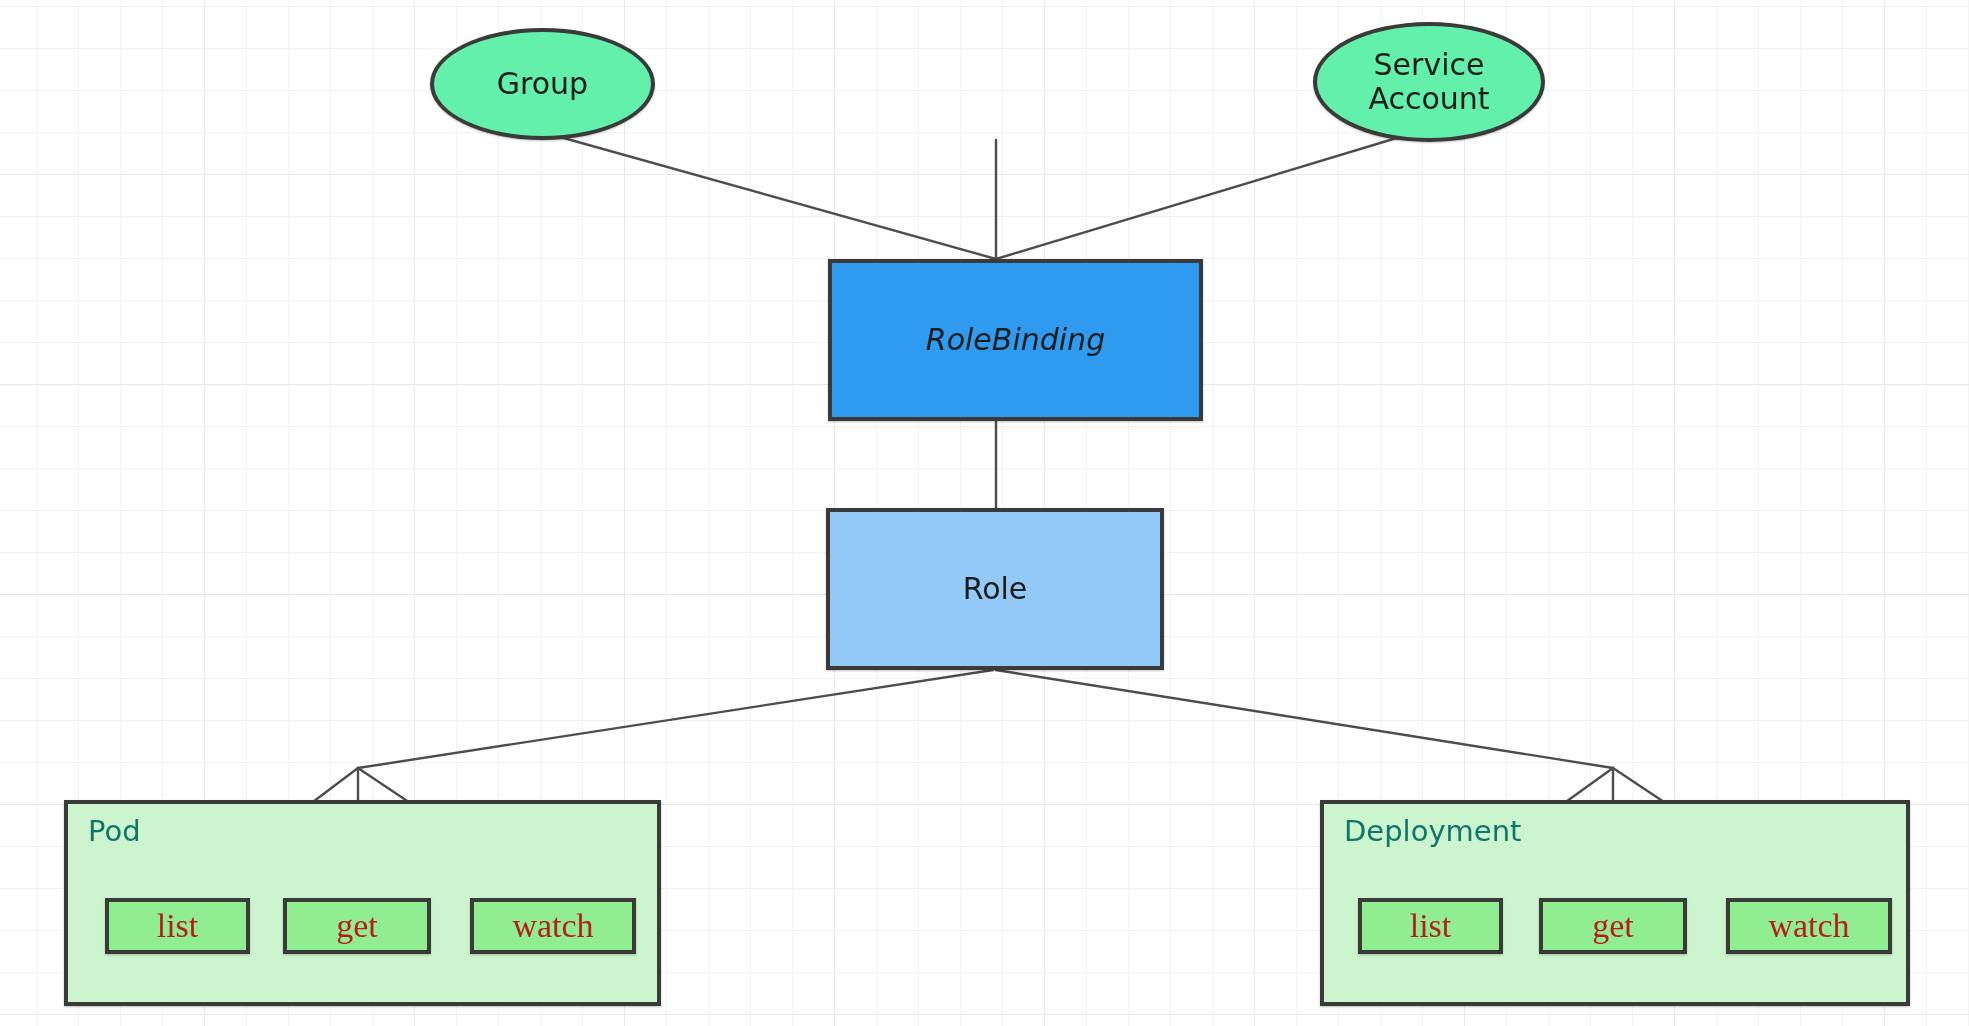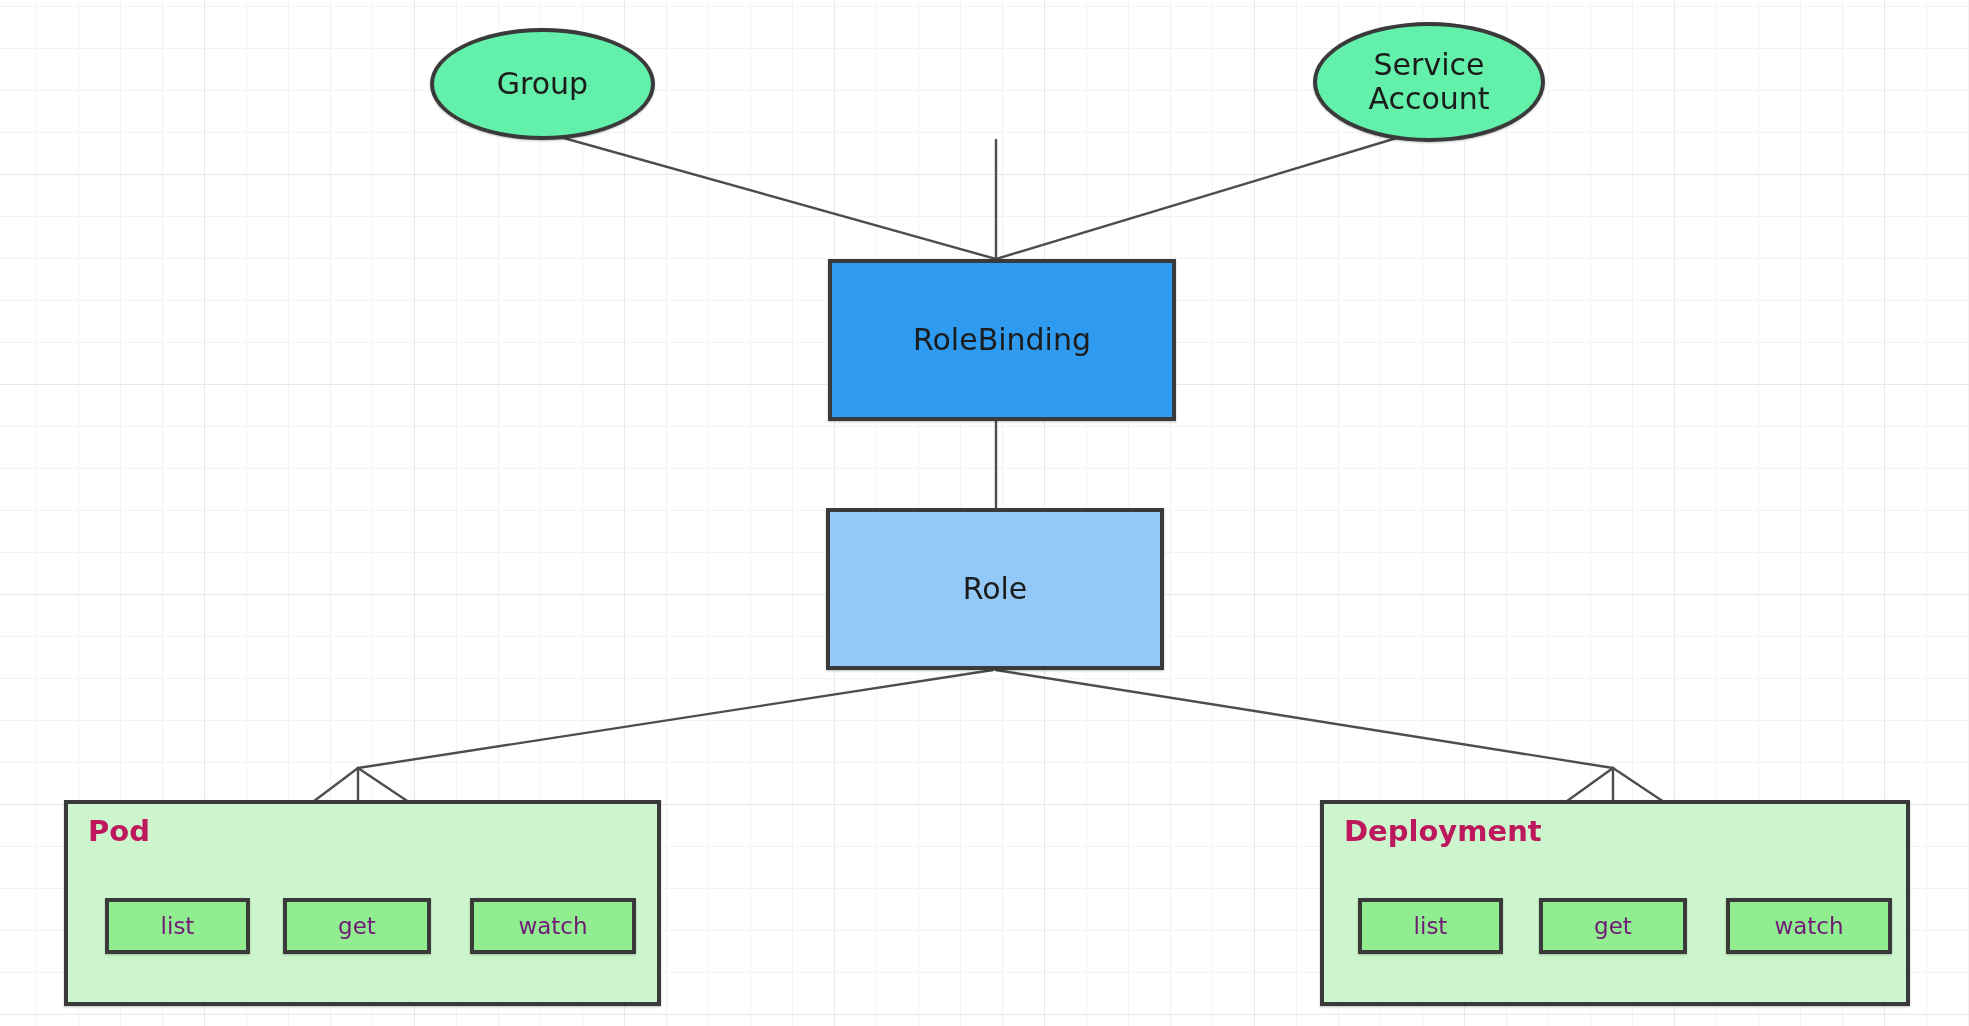--- a/index.html
+++ b/index.html
@@ -66,36 +66,37 @@
     box-sizing: border-box;
     border: 4px solid #3a3a3a;
     background: #CDF5CD;
     box-shadow: 0 1px 2px rgba(0,0,0,0.25);
   }
   .group-title {
     position: absolute;
     left: 20px;
     top: 10px;
     font-size: 29px;
-    font-weight: bold;
-    color: #be185d;
+    font-weight: normal;
+    color: #0f766e;
     white-space: nowrap;
     text-align: center;
   }
   .verb {
     position: absolute;
     box-sizing: border-box;
     border: 4px solid #3a3a3a;
     background: #90EE90;
     display: flex;
     align-items: center;
     justify-content: center;
-    font-size: 23px;
-    color: #701a75;
+    font-size: 34px;
+    color: #b91c1c;
     box-shadow: 0 1px 2px rgba(0,0,0,0.22);
+    font-family: Liberation Serif, serif;
   }
   .label-multiline { white-space: pre-line; }
 </style>
 </head>
 <body>
 
 <div id="canvas">
 
   <svg id="edges" viewBox="0 0 1969 1026" xmlns="http://www.w3.org/2000/svg">
     <g stroke="#4d4d4d" stroke-width="2.4" fill="none" stroke-linecap="round">
@@ -117,21 +118,21 @@
   <div class="node ellipse label-multiline" style="left:430px; top:28px; width:225px; height:112px;text-align:right;">
     <span>Group</span>
   </div>
 
 
   <div class="node ellipse label-multiline" style="left:1313px; top:22px; width:232px; height:120px;align-items:center;">
     <span>Service
 Account</span>
   </div>
 
-  <div class="node rect rolebinding" style="left:828px; top:259px; width:348px; height:162px;">
+  <div class="node rect rolebinding" style="left:828px; top:259px; width:375px; height:162px;font-style:italic;">
     <span>RoleBinding</span>
   </div>
 
   <div class="node rect role" style="left:826px; top:508px; width:338px; height:162px;">
     <span>Role</span>
   </div>
 
   <div class="group-box" style="left:64px; top:800px; width:597px; height:206px;">
     <div class="group-title">Pod</div>
   </div>

